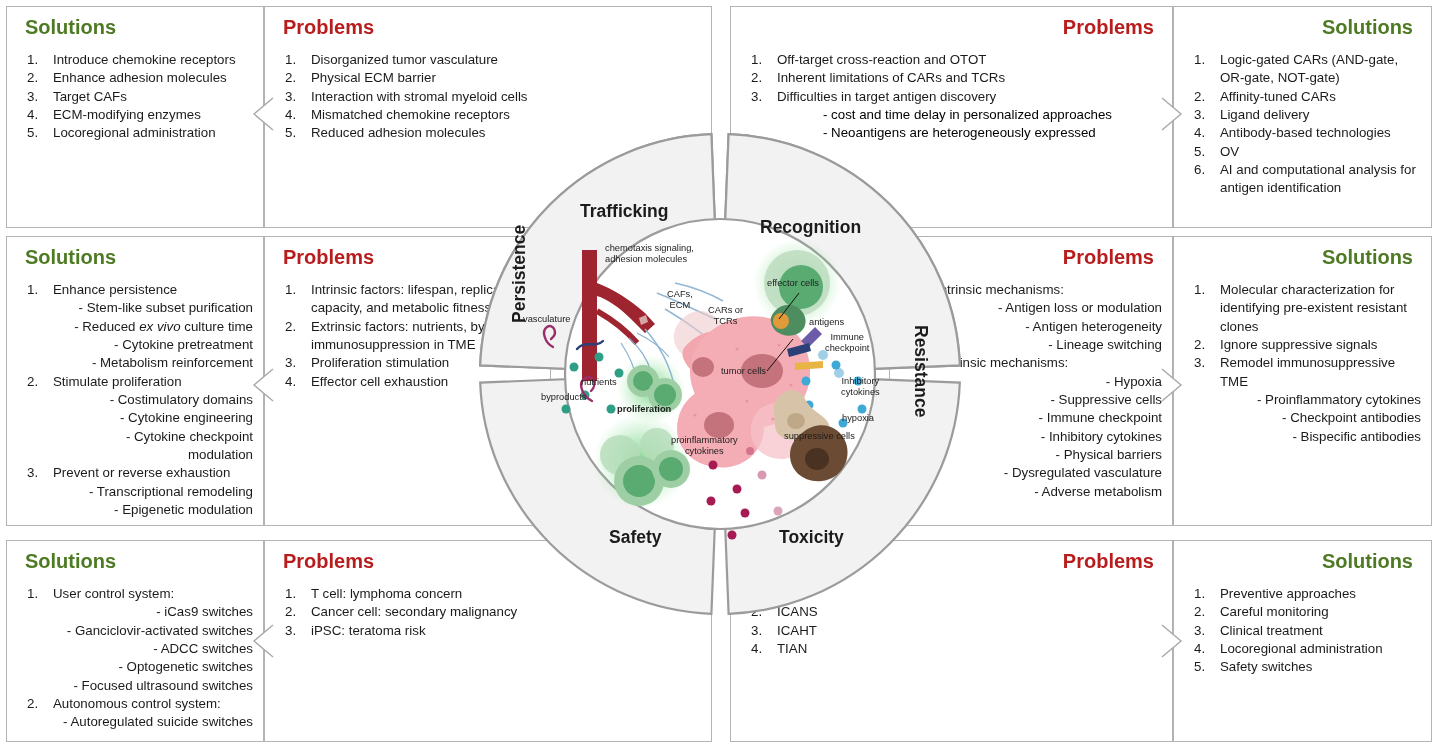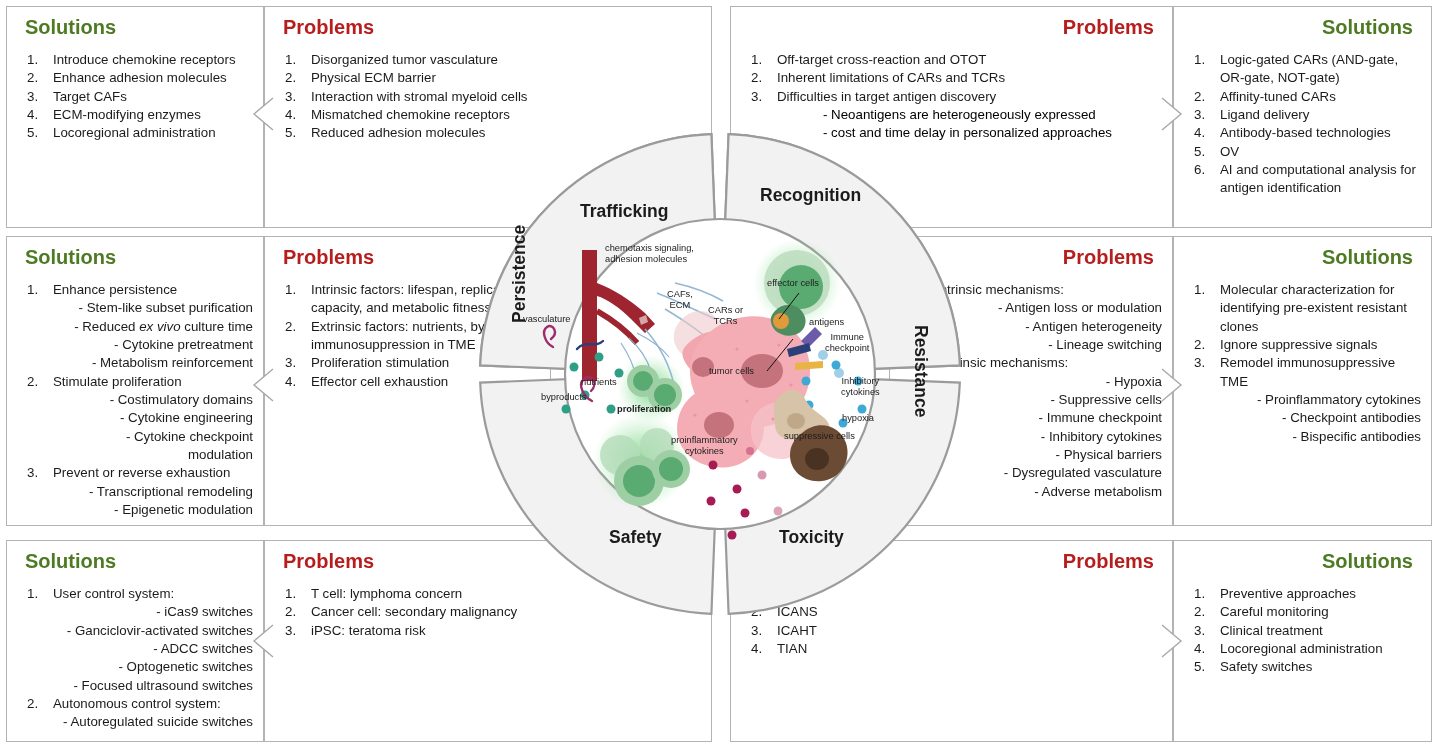--- a/index.html
+++ b/index.html
@@ -90,21 +90,21 @@
   #hub svg{display:block;}
   .seg-label{
     position:absolute;
     font-size:17.5px;
     font-weight:bold;
     color:#1b1b1b;
     white-space:nowrap;
     z-index:5;
   }
   #lbl-trafficking{left:101px; top:68px;}
-  #lbl-recognition{left:281px; top:52px;}
+  #lbl-recognition{left:281px; top:84px;}
   #lbl-safety     {left:130px; top:394px;}
   #lbl-toxicity   {left:300px; top:394px;}
   #lbl-persistence{left:30px; top:190px; transform:rotate(-90deg); transform-origin:left top;}
   #lbl-resistance {left:452px; top:192px; transform:rotate(90deg); transform-origin:left top;}
 
   
   .ill-lbl{
     position:absolute;
     font-size:9.3px;
     color:#1b1b1b;
@@ -185,23 +185,23 @@
         <li>
           <span class="num">2.</span>
           <span class="txt">Inherent limitations of CARs and TCRs</span>
         </li>
         <li>
           <span class="num">3.</span>
           <span class="txt">Difficulties in target antigen discovery</span>
         </li>
       </ul>
     <ul class="deepitems" id="L-rec-prob-sub">
-        <li>- Neoantigens are heterogeneously expressed</li>
         <li>- cost and time delay in personalized
    approaches</li>
+        <li>- Neoantigens are heterogeneously expressed</li>
       </ul>
   </div>
 
   <div class="panel" style="left:1173px; top:6px; width:259px; height:222px;">
     <div class="panel-head head-solutions head-right">Solutions</div>
     <ul class="items" id="L-rec-sol">
         <li>
           <span class="num">1.</span>
           <span class="txt">Logic-gated CARs (AND-gate, OR-gate, NOT-gate)</span>
         </li>
@@ -609,21 +609,21 @@
 adhesion molecules</div>
     <div class="ill-lbl" style="left:44px; top:181px;">vasculature</div>
     <div class="ill-lbl ctr" style="left:188px; top:156px;">CAFs,
 ECM</div>
     <div class="ill-lbl ctr" style="left:229px; top:172px;">CARs or
 TCRs</div>
     <div class="ill-lbl" style="left:288px; top:145px;">effector cells</div>
     <div class="ill-lbl" style="left:330px; top:184px;">antigens</div>
     <div class="ill-lbl ctr" style="left:346px; top:199px;">Immune
 checkpoint</div>
-    <div class="ill-lbl" style="left:230px; top:233px;">tumor cells</div>
+    <div class="ill-lbl" style="left:242px; top:233px;">tumor cells</div>
     <div class="ill-lbl" style="left:102px; top:244px;">nutrients</div>
     <div class="ill-lbl" style="left:62px; top:259px;">byproducts</div>
     <div class="ill-lbl" style="left:138px; top:271px;font-weight:bold;">proliferation</div>
     <div class="ill-lbl ctr" style="left:362px; top:243px;">Inhibitory
 cytokines</div>
     <div class="ill-lbl" style="left:363px; top:280px;">hypoxia</div>
     <div class="ill-lbl" style="left:305px; top:298px;">suppressive cells</div>
     <div class="ill-lbl ctr" style="left:192px; top:302px;">proinflammatory
 cytokines</div>
   </div>

